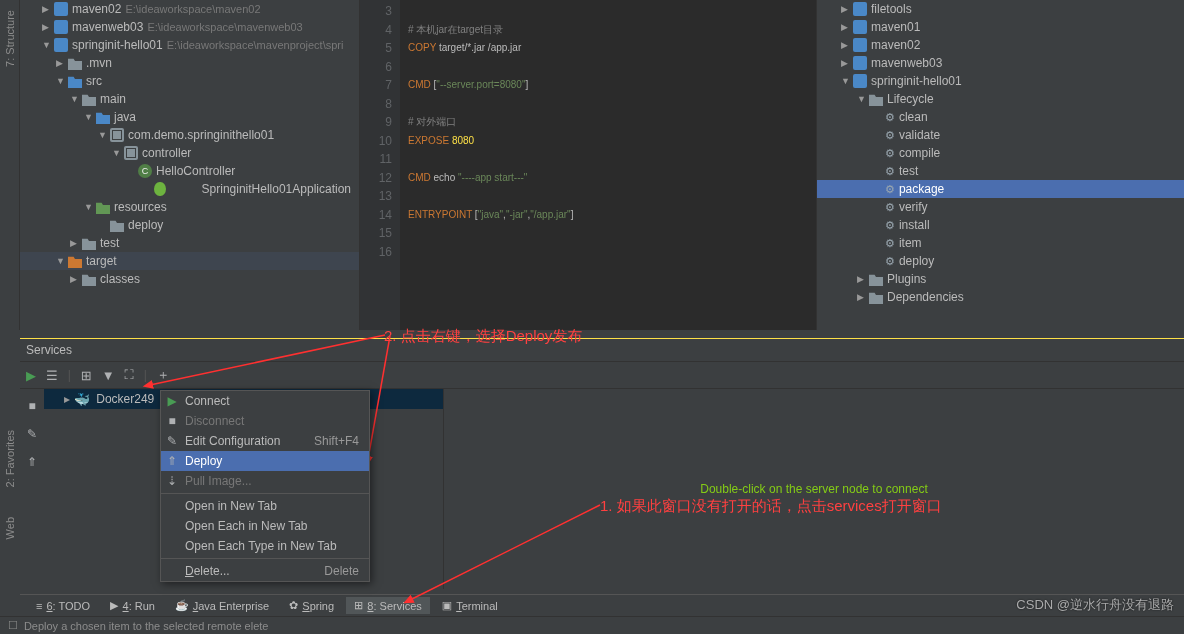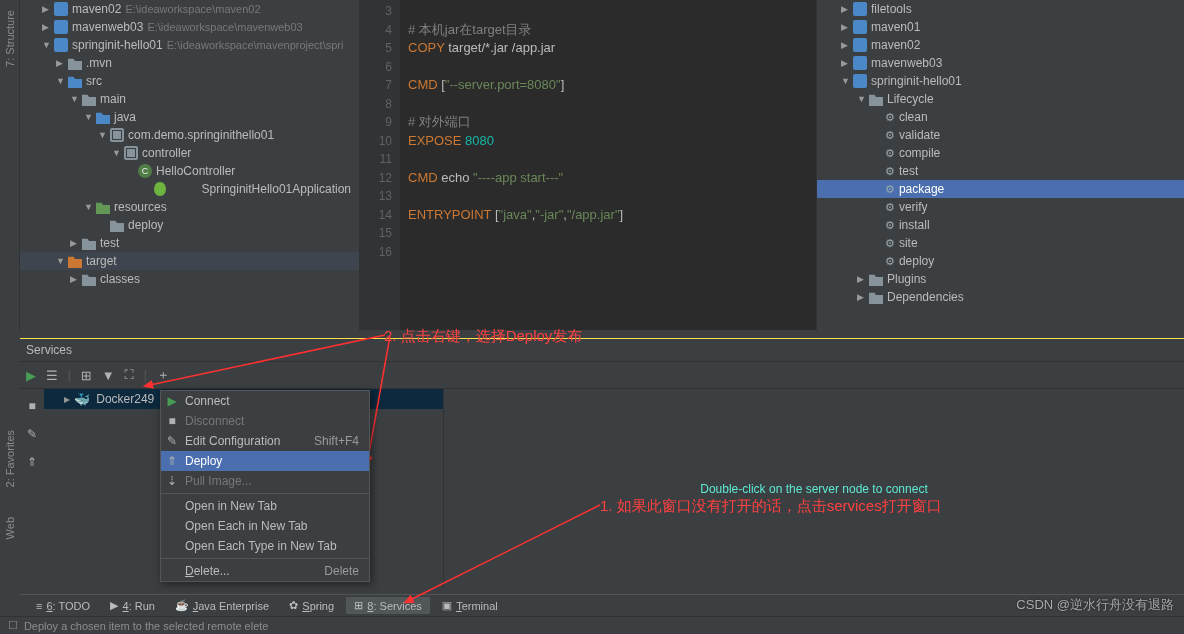--- a/index.html
+++ b/index.html
@@ -19,41 +19,41 @@
 .pkg-icon { background: #87939A; border-radius: 2px; position: relative; }
 .pkg-icon::after { content: ""; position: absolute; inset: 2px; border: 1px solid #3c3f41; }
 .class-icon { background: #507e46; border-radius: 50%; position: relative; }
 .class-icon::after { content: "C"; position: absolute; inset: 0; display: flex; align-items: center; justify-content: center; font-size: 9px; color: #eee; }
 .spring-icon { background: #6db33f; border-radius: 50%; }
 .prop-icon { background: #6db33f; border-radius: 2px; }
 .mod-icon { background: #4a88c7; border-radius: 2px; }
 .path-text { color: #787878; font-size: 11px; margin-left: 4px; }
 .code-editor { flex: 1; background: #2b2b2b; display: flex; }
 .gutter { width: 40px; background: #313335; color: #606366; padding-top: 2px; text-align: right; padding-right: 8px; line-height: 18.5px; }
-.code-area { flex: 1; padding-top: 2px; padding-left: 8px; font-family: "Consolas", monospace; font-size: 13px; line-height: 18.5px; white-space: pre; }
+.code-area { flex: 1; padding-top: 2px; padding-left: 8px; font-family: "Consolas", monospace; font-size: 10px; line-height: 18.5px; white-space: pre; }
 .c-comment { color: #808080; }
 .c-keyword { color: #cc7832; }
 .c-string { color: #6a8759; }
-.c-num { color: #14b8a6; }
+.c-num { color: #fde047; }
 .maven-panel { width: 368px; background: #3c3f41; border-left: 1px solid #323232; padding-top: 0; }
 .maven-row { display: flex; align-items: center; height: 18px; padding-right: 8px; cursor: pointer; }
 .maven-row.selected { background: #4b6eaf; color: #fff; }
 .gear-icon { color: #9aa7b0; margin-right: 4px; font-size: 11px; }
 .m-icon { background: #4a88c7; border-radius: 2px; display: inline-block; width: 14px; height: 14px; margin-right: 4px; }
 .services-panel { position: absolute; top: 338px; left: 20px; right: 0; height: 240px; background: #3c3f41; border-top: 1px solid #fde047; }
 .services-header { padding: 4px 6px; color: #bbbbbb; border-bottom: 1px solid #323232; font-size: 12px; }
 .services-toolbar { display: flex; align-items: center; padding: 4px 6px; gap: 10px; border-bottom: 1px solid #323232; }
 .toolbar-btn { color: #afb1b3; cursor: pointer; font-size: 13px; }
 .play-btn { color: #499c54; }
 .services-body { display: flex; height: 200px; }
 .services-left-icons { width: 24px; padding-top: 10px; display: flex; flex-direction: column; align-items: center; gap: 14px; color: #afb1b3; }
 .services-tree { width: 400px; border-right: 1px solid #323232; }
 .docker-row { background: #0d293e; height: 20px; display: flex; align-items: center; padding-left: 20px; color: #bbb; }
 .docker-icon { color: #2496ed; margin-right: 6px; font-size: 13px; }
-.services-main { flex: 1; display: flex; align-items: center; justify-content: center; color: #5eead4; }
+.services-main { flex: 1; display: flex; align-items: center; justify-content: center; color: #84cc16; }
 .context-menu { position: absolute; top: 390px; left: 160px; width: 210px; background: #3c3f41; border: 1px solid #555; box-shadow: 2px 2px 8px rgba(0,0,0,0.5); z-index: 100; }
 .menu-item { height: 20px; display: flex; align-items: center; padding: 0 10px 0 24px; position: relative; cursor: pointer; color: #bbbbbb; }
 .menu-item.disabled { color: #777; }
 .menu-item.selected { background: #4b6eaf; color: #fff; }
 .menu-item .shortcut { margin-left: auto; color: #999; }
 .menu-sep { height: 1px; background: #555; margin: 2px 0; }
 .menu-icon { position: absolute; left: 4px; width: 14px; text-align: center; }
 .bottom-bar { position: absolute; bottom: 18px; left: 20px; right: 0; height: 22px; background: #3c3f41; border-top: 1px solid #555; display: flex; align-items: center; padding: 0 8px; gap: 4px; }
 .tool-tab { display: flex; align-items: center; gap: 4px; padding: 2px 8px; color: #bbbbbb; cursor: pointer; font-size: 11px; }
 .tool-tab.active { background: #515658; }
@@ -235,21 +235,21 @@
         <span>verify</span>
       </div>
       <div class="maven-row" style="padding-left: 56px;">
         <span class="arrow"></span>
         <span class="gear-icon">⚙</span>
         <span>install</span>
       </div>
       <div class="maven-row" style="padding-left: 56px;">
         <span class="arrow"></span>
         <span class="gear-icon">⚙</span>
-        <span>site</span>
+        <span>item</span>
       </div>
       <div class="maven-row" style="padding-left: 56px;">
         <span class="arrow"></span>
         <span class="gear-icon">⚙</span>
         <span>deploy</span>
       </div>
       <div class="maven-row" style="padding-left: 40px;">
         <span class="arrow">▶</span>
         <span class="icon folder-icon"></span>
         <span>Plugins</span>

